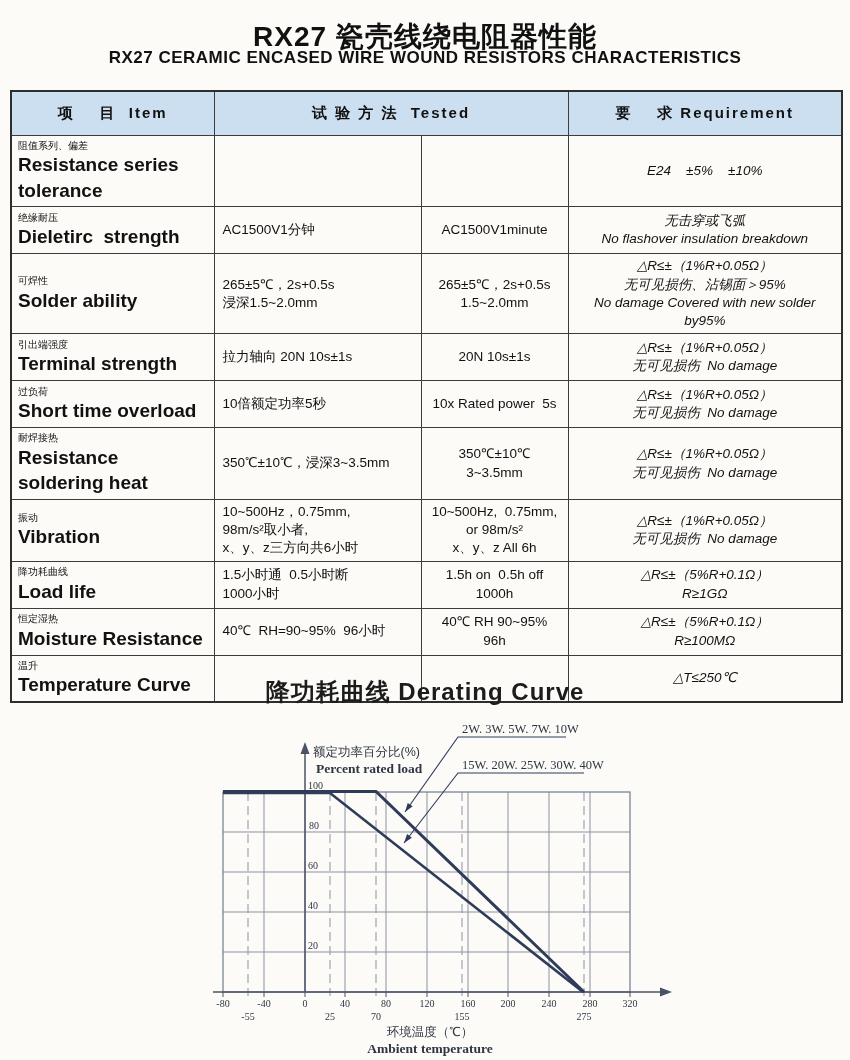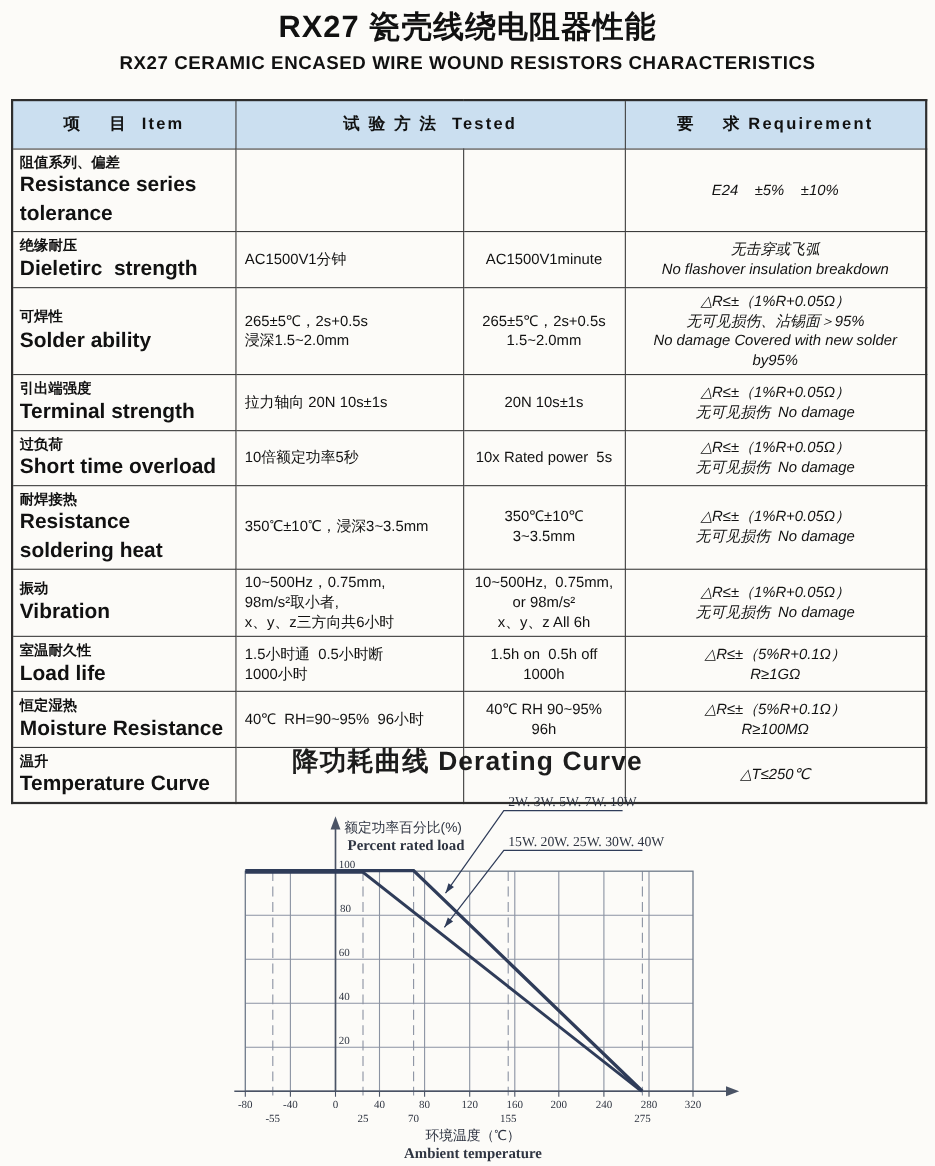--- a/index.html
+++ b/index.html
@@ -3,21 +3,21 @@
 <meta charset="utf-8">
 <style>
   * { box-sizing: border-box; }
   html,body { margin:0; padding:0; }
   body {
     width:850px; height:1060px; position:relative; overflow:hidden;
     background:#fcfbf8; color:#111;
     font-family:"Liberation Sans", sans-serif;
   }
   .doc-title {
-    position:absolute; top:6px; left:0; width:100%;
+    position:absolute; top:18px; left:0; width:100%;
     text-align:center; font-size:28px; font-weight:bold; letter-spacing:1px;
   }
   .doc-subtitle {
     position:absolute; top:48px; left:0; width:100%;
     text-align:center; font-size:17px; font-weight:bold; letter-spacing:0.5px;
   }
   table.spec {
     position:absolute; top:90px; left:10px; width:831px;
     border-collapse:collapse; table-layout:fixed;
     border:2px solid #2e2e2e;
@@ -28,21 +28,21 @@
     vertical-align:middle;
     line-height:1.35;
   }
   table.spec th {
     height:44px; background:#cbdff0;
     font-size:15px; font-weight:bold; letter-spacing:2px;
     text-align:center;
   }
   table.spec td { height:47px; font-size:13.5px; }
   td.c1 { text-align:left; padding:3px 6px; }
-  td.c1 .cn { font-weight:bold; font-size:13px; }
+  td.c1 .cn { font-weight:normal; font-size:10px; }
   td.c1 .en { font-weight:bold; font-size:19px; }
   td.c2 { text-align:left; padding:3px 8px; }
   td.c3 { text-align:center; padding:3px 4px; }
   td.c4 { text-align:center; padding:3px 8px; font-size:13px;font-style:italic; }
   td.sm { font-size:11.5px; line-height:1.3; }
   .chart-title {
     position:absolute; top:676px; left:0; width:100%;
     text-align:center; font-size:24px; font-weight:bold; letter-spacing:1px;
     color:#1c1c1c;
   }
@@ -110,21 +110,21 @@
       <td class="c3">350℃±10℃<br>3~3.5mm</td>
       <td class="c4">△R≤±（1%R+0.05Ω）<br>无可见损伤  No damage</td>
     </tr>
     <tr>
       <td class="c1"><div class="cn">振动</div><div class="en">Vibration</div></td>
       <td class="c2 sm">10~500Hz，0.75mm,<br>98m/s²取小者,<br>x、y、z三方向共6小时</td>
       <td class="c3 sm">10~500Hz,  0.75mm,<br>or 98m/s²<br>x、y、z All 6h</td>
       <td class="c4">△R≤±（1%R+0.05Ω）<br>无可见损伤  No damage</td>
     </tr>
     <tr>
-      <td class="c1"><div class="cn">室温耐久性</div><div class="en">Load life</div></td>
+      <td class="c1"><div class="cn">降功耗曲线</div><div class="en">Load life</div></td>
       <td class="c2">1.5小时通  0.5小时断<br>1000小时</td>
       <td class="c3">1.5h on  0.5h off<br>1000h</td>
       <td class="c4">△R≤±（5%R+0.1Ω）<br>R≥1GΩ</td>
     </tr>
     <tr>
       <td class="c1"><div class="cn">恒定湿热</div><div class="en">Moisture Resistance</div></td>
       <td class="c2">40℃  RH=90~95%  96小时</td>
       <td class="c3">40℃ RH 90~95%<br>96h</td>
       <td class="c4">△R≤±（5%R+0.1Ω）<br>R≥100MΩ</td>
     </tr>

